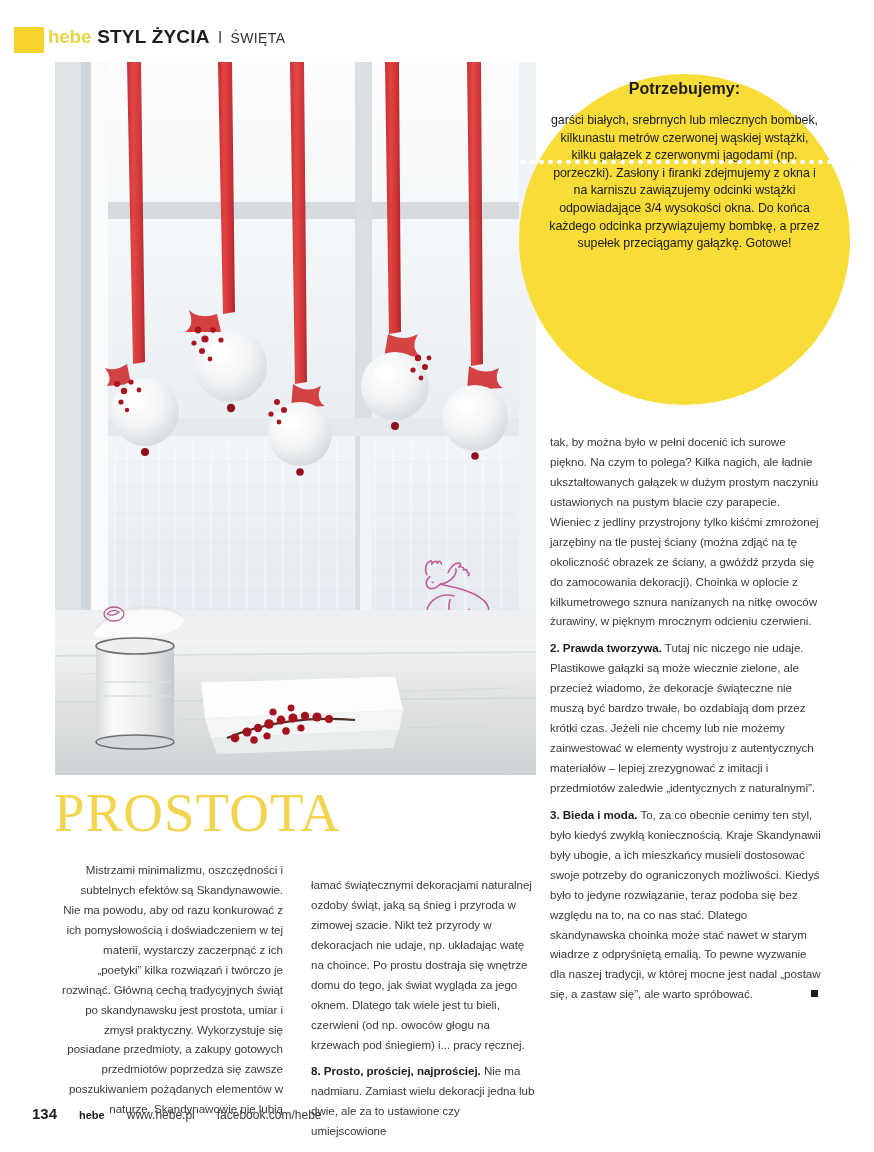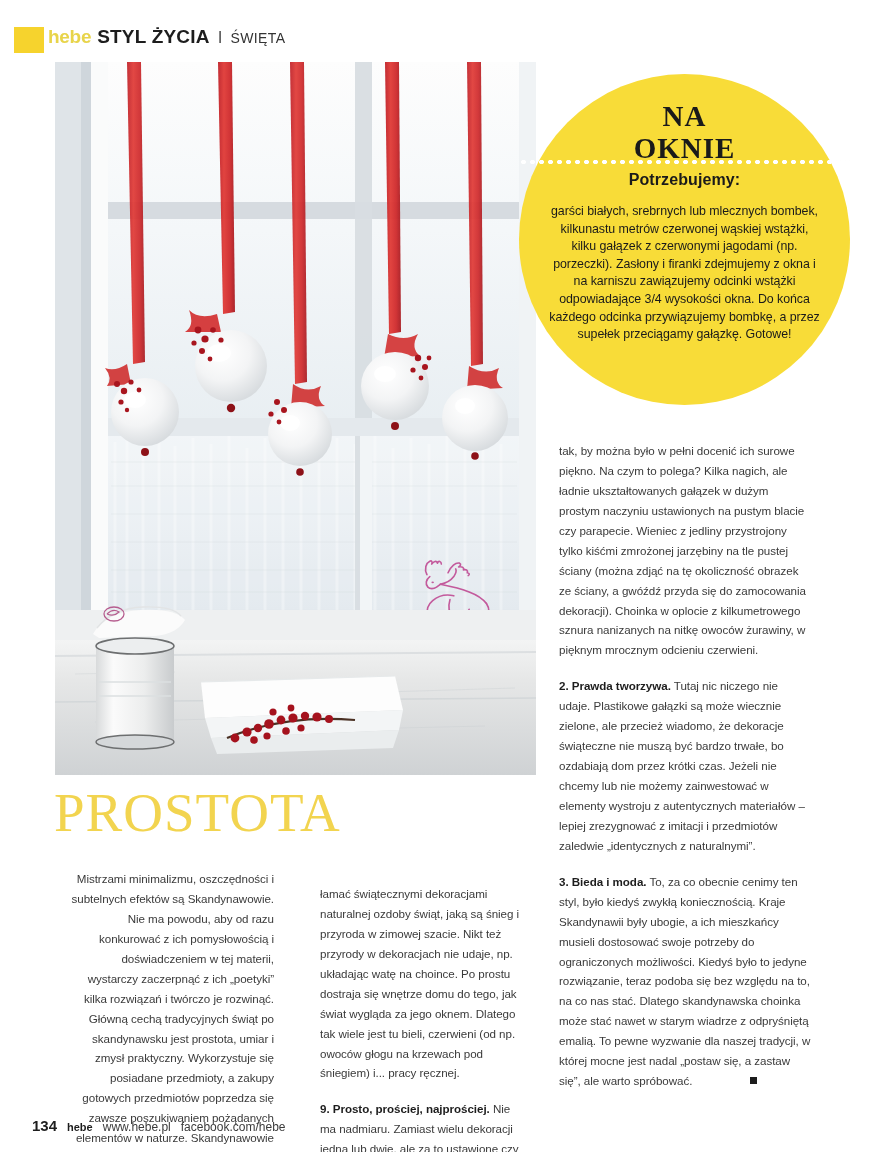--- a/index.html
+++ b/index.html
@@ -136,43 +136,42 @@
   }
 
   
   .col {
     position: absolute;
     font-size: 11.6px;
     line-height: 1.72;
     color: #3a3a3a;
     letter-spacing: -0.05px;
   }
-  .col p { margin: 16px; }
+  .col p { margin: 7px; }
   .col-1 { left: 54px; top: 853px; width: 236px; text-align: right; }
   .col-2 { left: 304px; top: 868px; width: 238px; }
   .col-3 { left: 543px; top: 425px; width: 285px; }
   .run-head { font-weight: bold; color: #1d1d1d; }
   .endmark {
     display: inline-block;
     width: 7px;
     height: 7px;
     background: #1d1d1d;
     margin-left: 58px;
     vertical-align: 1px;
   }
 
   
   .footer {
     position: absolute;
     left: 32px;
     top: 1105px;
     display: flex;
     align-items: baseline;
-    gap: 10px;
-    margin-top: 12px;
+    gap: 22px;
   }
   .page-num {
     font-size: 15px;
     font-weight: bold;
     color: #1d1d1d;
   }
   .foot-brand {
     font-size: 11px;
     font-weight: bold;
     color: #1d1d1d;
@@ -397,39 +396,35 @@
           <circle cx="231" cy="669" r="3.8"></circle>
         <circle cx="246" cy="666" r="3.6"></circle>
           <circle cx="218" cy="650" r="3.6"></circle>
         <circle cx="236" cy="646" r="3.4"></circle>
       </g>
     </g>
   </svg>
 </div>
 
 <div class="circle">
-  <div class="circle-title">
-    <div>NA</div>
-    <div>OKNIE</div>
-  </div>
   <div class="dotted-rule"></div>
   <div class="need-label">Potrzebujemy:</div>
   <div class="need-body">garści białych, srebrnych lub mlecznych bombek, kilkunastu metrów czerwonej wąskiej wstążki, kilku gałązek z czerwonymi jagodami (np. porzeczki). Zasłony i firanki zdejmujemy z okna i na karniszu zawiązujemy odcinki wstążki odpowiadające 3/4 wysokości okna. Do końca każdego odcinka przywiązujemy bombkę, a przez supełek przeciągamy gałązkę. Gotowe!</div>
 </div>
 
 <div class="headline">PROSTOTA</div>
 
 <div class="col col-1">
   <p>Mistrzami minimalizmu, oszczędności i subtelnych efektów są Skandynawowie. Nie ma powodu, aby od razu konkurować z ich pomysłowością i doświadczeniem w tej materii, wystarczy zaczerpnąć z ich „poetyki” kilka rozwiązań i twórczo je rozwinąć. Główną cechą tradycyjnych świąt po skandynawsku jest prostota, umiar i zmysł praktyczny. Wykorzystuje się posiadane przedmioty, a zakupy gotowych przedmiotów poprzedza się zawsze poszukiwaniem pożądanych elementów w naturze. Skandynawowie nie lubią</p>
 </div>
 
 <div class="col col-2">
   <p>łamać świątecznymi dekoracjami naturalnej ozdoby świąt, jaką są śnieg i przyroda w zimowej szacie. Nikt też przyrody w dekoracjach nie udaje, np. układając watę na choince. Po prostu dostraja się wnętrze domu do tego, jak świat wygląda za jego oknem. Dlatego tak wiele jest tu bieli, czerwieni (od np. owoców głogu na krzewach pod śniegiem) i... pracy ręcznej.</p>
   <p>
-    <span class="run-head">9. Prosto, prościej, najprościej.</span><span> Nie ma nadmiaru. Zamiast wielu dekoracji jedna lub dwie, ale za to ustawione czy umiejscowione</span>
+    <span class="run-head">8. Prosto, prościej, najprościej.</span><span> Nie ma nadmiaru. Zamiast wielu dekoracji jedna lub dwie, ale za to ustawione czy umiejscowione</span>
   </p>
 </div>
 
 <div class="col col-3">
   <p>tak, by można było w pełni docenić ich surowe piękno. Na czym to polega? Kilka nagich, ale ładnie ukształtowanych gałązek w dużym prostym naczyniu ustawionych na pustym blacie czy parapecie. Wieniec z jedliny przystrojony tylko kiśćmi zmrożonej jarzębiny na tle pustej ściany (można zdjąć na tę okoliczność obrazek ze ściany, a gwóźdź przyda się do zamocowania dekoracji). Choinka w oplocie z kilkumetrowego sznura nanizanych na nitkę owoców żurawiny, w pięknym mrocznym odcieniu czerwieni.</p>
   <p>
     <span class="run-head">2. Prawda tworzywa.</span><span> Tutaj nic niczego nie udaje. Plastikowe gałązki są może wiecznie zielone, ale przecież wiadomo, że dekoracje świąteczne nie muszą być bardzo trwałe, bo ozdabiają dom przez krótki czas. Jeżeli nie chcemy lub nie możemy zainwestować w elementy wystroju z autentycznych materiałów – lepiej zrezygnować z imitacji i przedmiotów zaledwie „identycznych z naturalnymi”.</span>
   </p>
   <p>
     <span class="run-head">3. Bieda i moda.</span><span> To, za co obecnie cenimy ten styl, było kiedyś zwykłą koniecznością. Kraje Skandynawii były ubogie, a ich mieszkańcy musieli dostosować swoje potrzeby do ograniczonych możliwości. Kiedyś było to jedyne rozwiązanie, teraz podoba się bez względu na to, na co nas stać. Dlatego skandynawska choinka może stać nawet w starym wiadrze z odpryśniętą emalią. To pewne wyzwanie dla naszej tradycji, w której mocne jest nadal „postaw się, a zastaw się”, ale warto spróbować.</span><span class="endmark"></span>

